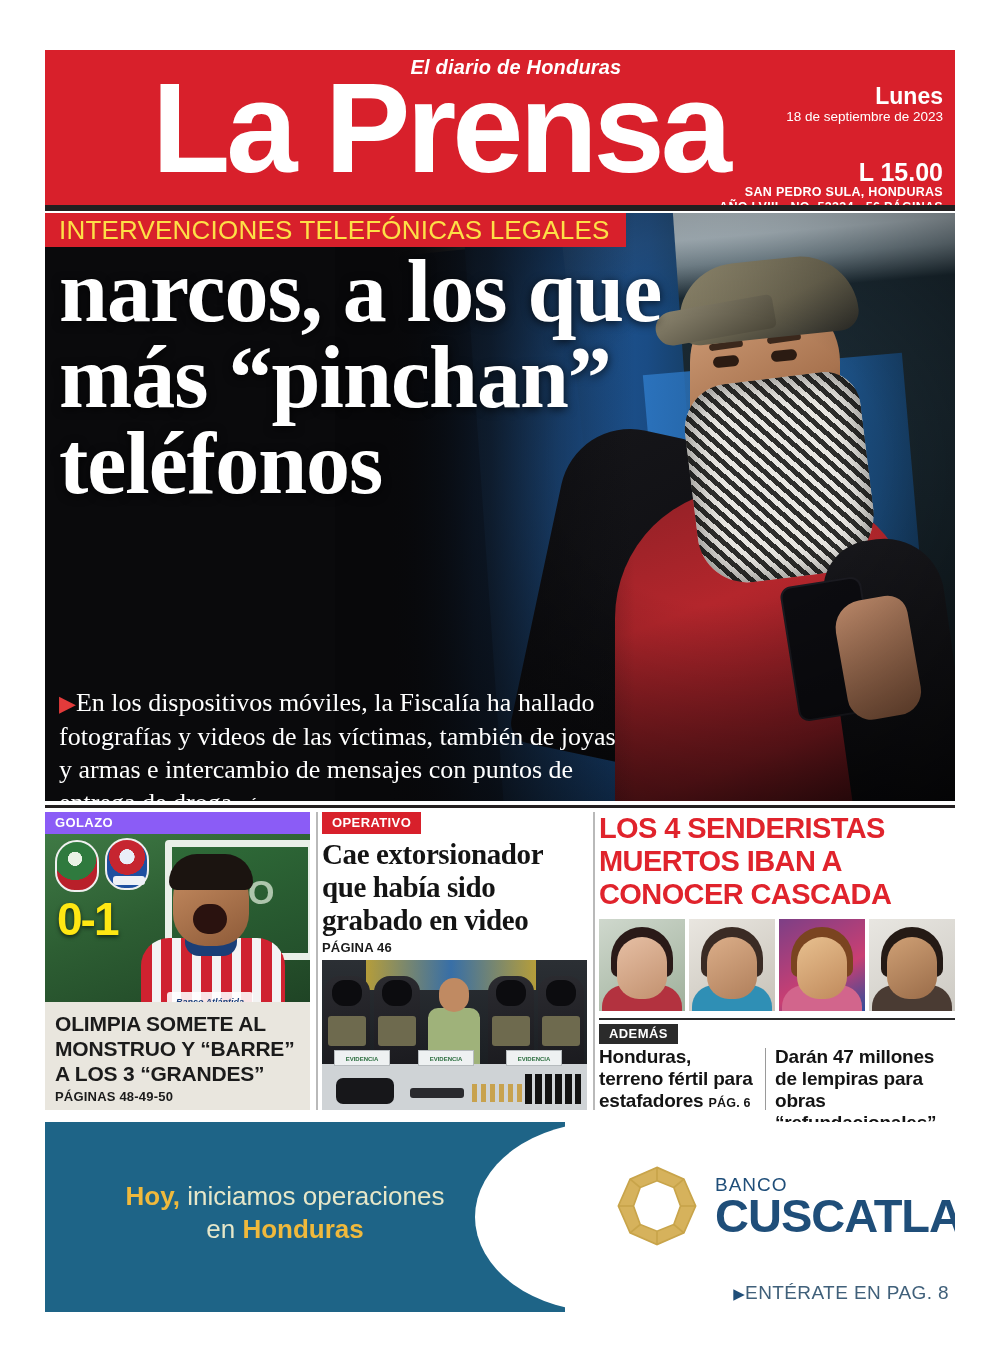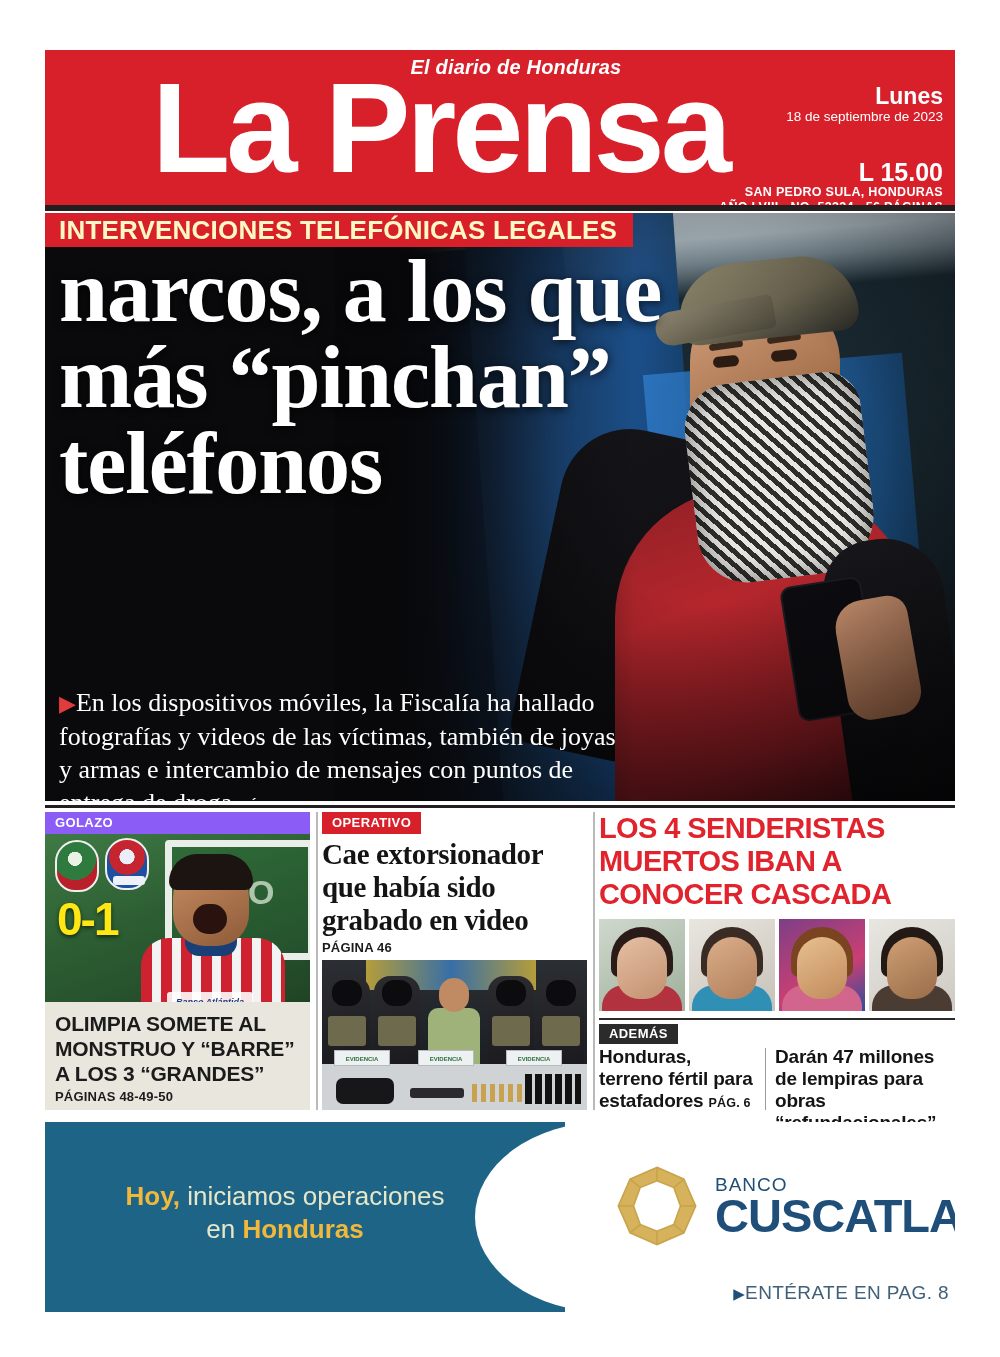--- a/index.html
+++ b/index.html
@@ -75,21 +75,21 @@
     background:
       repeating-linear-gradient(48deg, #e9e7e2 0 5px, #2e2e2c 5px 10px),
       #cfcdc7;
     box-shadow: inset 0 0 30px rgba(0,0,0,.55); }
   .ph-vign { position: absolute; inset: 0;
     background: radial-gradient(ellipse at 62% 42%, rgba(0,0,0,0) 30%, rgba(0,0,0,.55) 78%, rgba(0,0,0,.88) 100%); }
   .ph-fadeL { position: absolute; left: 0; top: 0; width: 300px; height: 588px;
     background: linear-gradient(90deg, #08080a 18%, rgba(8,8,10,.75) 52%, rgba(8,8,10,0) 100%); }
 
   .kicker { position: absolute; left: 0; top: 0; height: 34px; background: #d8202b;
-    color: #fef9c3; font-weight: bold; font-size: 26px; letter-spacing: .2px; line-height: 34px;
+    color: #fde047; font-weight: normal; font-size: 26px; letter-spacing: .2px; line-height: 34px;
     padding: 0 16px 0 14px; white-space: nowrap; }
   .headline { position: absolute; left: 14px; top: 36px; width: 740px;
     color: #fff; font-family: "Liberation Serif", serif; font-weight: bold;
     font-size: 88px; line-height: 86px; letter-spacing: -1px;
     text-shadow: 0 2px 10px rgba(0,0,0,.75); }
   .headline span { display: block; }
 
   .deck { position: absolute; left: 14px; top: 442px; width: 560px; color: #fff;
     font-family: "Liberation Serif", serif; font-size: 26px; line-height: 33px; margin-top: 31px; }
   .deck .arrow { color: #e23b3b; font-size: 22px; }

